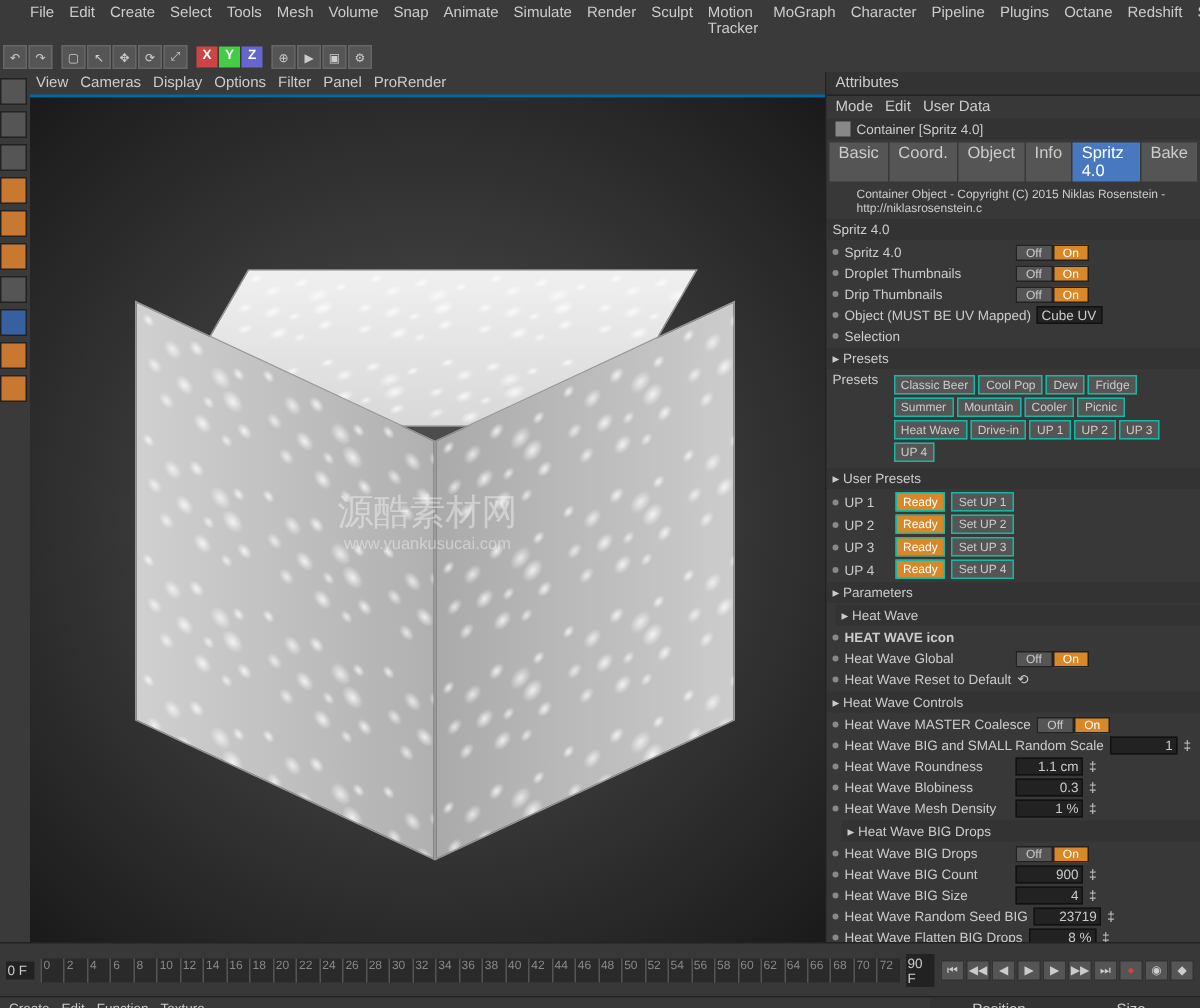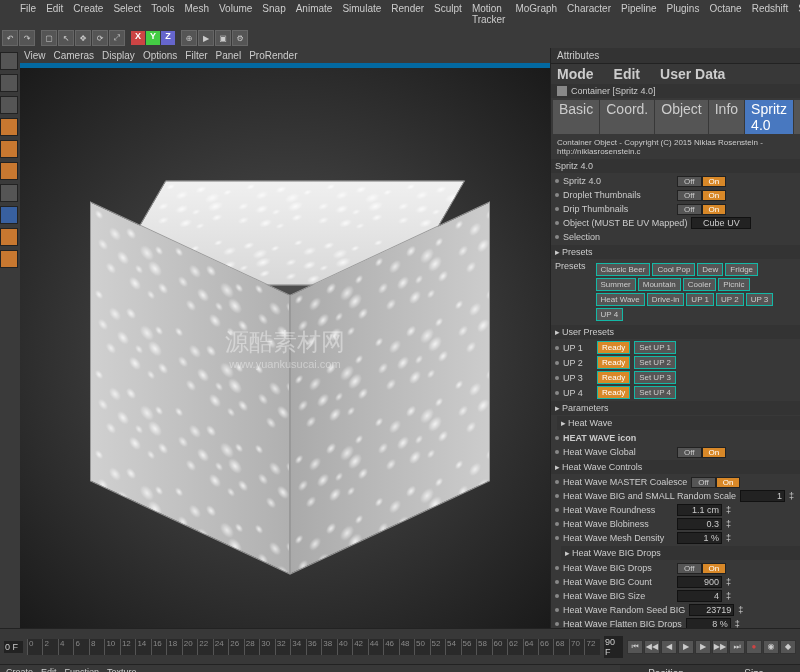--- a/index.html
+++ b/index.html
@@ -12,37 +12,37 @@
 .xyz { display: flex; gap: 1px; }
 .xyz .x { background: #c44; color: #fff; width: 14px; height: 14px; text-align: center; font-size: 9px; font-weight: bold; }
 .xyz .y { background: #4c4; color: #fff; width: 14px; height: 14px; text-align: center; font-size: 9px; font-weight: bold; }
 .xyz .z { background: #66c; color: #fff; width: 14px; height: 14px; text-align: center; font-size: 9px; font-weight: bold; }
 .main { display: flex; height: 580px; }
 .left-tools { width: 20px; background: #3a3a3a; display: flex; flex-direction: column; gap: 4px; padding-top: 4px; }
 .lt-btn { width: 18px; height: 18px; background: #555; border: 1px solid #222; }
 .lt-btn.orange { background: #c87830; }
 .lt-btn.blue { background: #3860a0; }
 .viewport-area { flex: 1; display: flex; flex-direction: column; }
-.view-menu { display: flex; background: #3a3a3a; padding: 2px 4px; gap: 8px; font-size: 10px; border-bottom: 5px solid #0369a1; }
+.view-menu { display: flex; background: #3a3a3a; padding: 2px 4px; gap: 8px; font-size: 10px; border-bottom: 2px solid #0369a1; }
 .viewport { flex: 1; background: radial-gradient(circle, #555 0%, #1a1a1a 100%); position: relative; display: flex; align-items: center; justify-content: center; }
 .cube { width: 380px; height: 380px; position: relative; }
 .cube-face { position: absolute; background: linear-gradient(135deg, #e8e8e8, #bbb); border: 1px solid #999; }
 .cube-top { width: 300px; height: 150px; top: 0; left: 40px; transform: skewX(-30deg) scaleY(0.7); background: linear-gradient(to bottom, #f0f0f0, #d8d8d8); }
 .cube-left { width: 200px; height: 280px; top: 90px; left: -5px; transform: skewY(25deg); background: linear-gradient(to right, #d0d0d0, #b0b0b0); }
 .cube-right { width: 200px; height: 280px; top: 90px; left: 195px; transform: skewY(-25deg); background: linear-gradient(to left, #ccc, #aaa); }
 .droplets { position: absolute; inset: 0; background-image: radial-gradient(circle 4px at 10% 10%, rgba(255,255,255,0.8), transparent), radial-gradient(circle 6px at 30% 25%, rgba(255,255,255,0.7), transparent), radial-gradient(circle 5px at 50% 15%, rgba(255,255,255,0.8), transparent), radial-gradient(circle 7px at 70% 30%, rgba(255,255,255,0.7), transparent), radial-gradient(circle 4px at 85% 20%, rgba(255,255,255,0.8), transparent), radial-gradient(circle 5px at 15% 45%, rgba(255,255,255,0.7), transparent), radial-gradient(circle 6px at 40% 50%, rgba(255,255,255,0.8), transparent), radial-gradient(circle 4px at 60% 55%, rgba(255,255,255,0.7), transparent), radial-gradient(circle 7px at 80% 45%, rgba(255,255,255,0.8), transparent), radial-gradient(circle 5px at 25% 70%, rgba(255,255,255,0.7), transparent), radial-gradient(circle 6px at 55% 75%, rgba(255,255,255,0.8), transparent), radial-gradient(circle 4px at 75% 80%, rgba(255,255,255,0.7), transparent), radial-gradient(circle 5px at 90% 65%, rgba(255,255,255,0.8), transparent); background-size: 80px 80px; }
 .watermark { position: absolute; top: 50%; left: 50%; transform: translate(-50%, -50%); color: rgba(255,255,255,0.4); font-size: 24px; text-align: center; pointer-events: none; }
 .watermark .sub { font-size: 11px; }
 .attr-panel { width: 250px; background: #383838; border-left: 1px solid #222; overflow-y: auto; font-size: 9px; }
 .attr-header { background: #333; padding: 2px 6px; font-size: 10px; border-bottom: 1px solid #222; }
-.attr-menu { display: flex; gap: 20px; padding: 2px 6px; font-size: 14px; font-weight: bold; }
+.attr-menu { display: flex; gap: 8px; padding: 2px 6px; font-size: 10px; }
 .attr-title { padding: 2px 6px; background: #333; display: flex; align-items: center; gap: 4px; }
 .attr-title .icon { width: 10px; height: 10px; background: #888; }
 .tabs { display: flex; gap: 1px; padding: 2px; }
-.tab { padding: 1px 6px; background: #555; font-size: 14px; }
+.tab { padding: 1px 6px; background: #555; font-size: 11px; }
 .tab.active { background: #4878c0; color: #fff; }
 .section-h { background: #333; padding: 2px 4px; margin: 1px 0; font-size: 9px; }
 .row { display: flex; align-items: center; padding: 1px 4px; gap: 4px; min-height: 14px; }
 .row .dot { width: 4px; height: 4px; background: #888; border-radius: 50%; }
 .row .label { flex: 0 0 auto; min-width: 110px; font-size: 9px; }
 .toggle { display: flex; }
 .toggle span { padding: 0 6px; font-size: 8px; border: 1px solid #222; }
 .toggle .off { background: #555; }
 .toggle .on { background: #d88828; color: #fff; }
 .num-field { background: #222; border: 1px solid #111; padding: 0 2px; width: 45px; font-size: 9px; color: #ccc; text-align: right; }
@@ -164,21 +164,21 @@
         <span>Container [Spritz 4.0]</span>
       </div>
     <div class="tabs" id="attrtabs">
         <span class="tab">Basic</span>
         <span class="tab">Coord.</span>
         <span class="tab">Object</span>
         <span class="tab">Info</span>
         <span class="tab active">Spritz 4.0</span>
         <span class="tab">Bake</span>
       </div>
-    <div class="row" style="font-size:8px;padding:2px 6px">Container Object - Copyright (C) 2015 Niklas Rosenstein - http://niklasrosenstein.c</div>
+    <div class="row" style="font-size:8px;padding:2px 20px">Container Object - Copyright (C) 2015 Niklas Rosenstein - http://niklasrosenstein.c</div>
     <div class="section-h">Spritz 4.0</div>
     <div id="mainrows">
         <div class="row">
           <span class="dot"></span>
           <span class="label">Spritz 4.0</span>
           <span class="toggle">
             <span class="off">Off</span>
             <span class="on">On</span>
           </span>
         </div>
@@ -195,21 +195,21 @@
           <span class="label">Drip Thumbnails</span>
           <span class="toggle">
             <span class="off">Off</span>
             <span class="on">On</span>
           </span>
         </div>
       </div>
     <div class="row">
         <span class="dot"></span>
         <span class="label">Object (MUST BE UV Mapped)</span>
-        <span class="num-field" style="width:60px;text-align:center">Cube UV</span>
+        <span class="num-field" style="width:44px;text-align:left">Cube UV</span>
       </div>
     <div class="row">
         <span class="dot"></span>
         <span class="label">Selection</span>
       </div>
     <div class="section-h">▸ <span>Presets</span></div>
     <div class="row" style="align-items:flex-start">
         <span style="width:40px">Presets</span>
         <div class="presets-grid" id="presets">
           <span class="preset-btn">Classic Beer</span>
@@ -261,20 +261,25 @@
         <span class="dot"></span>
         <span class="label" style="font-weight:bold">HEAT WAVE icon</span>
       </div>
     <div class="row">
         <span class="dot"></span>
         <span class="label">Heat Wave Global</span>
         <span class="toggle">
           <span class="off">Off</span>
           <span class="on">On</span>
         </span>
+      </div>
+    <div class="row">
+        <span class="dot"></span>
+        <span class="label">Heat Wave Reset to Default</span>
+        <span>⟲</span>
       </div>
     <div class="section-h" style="">▸ <span>Heat Wave Controls</span></div>
     <div id="hwcontrols">
         <div class="row">
           <span class="dot"></span>
           <span class="label">Heat Wave MASTER Coalesce</span>
           <span class="toggle">
             <span class="off">Off</span>
             <span class="on">On</span>
           </span>

